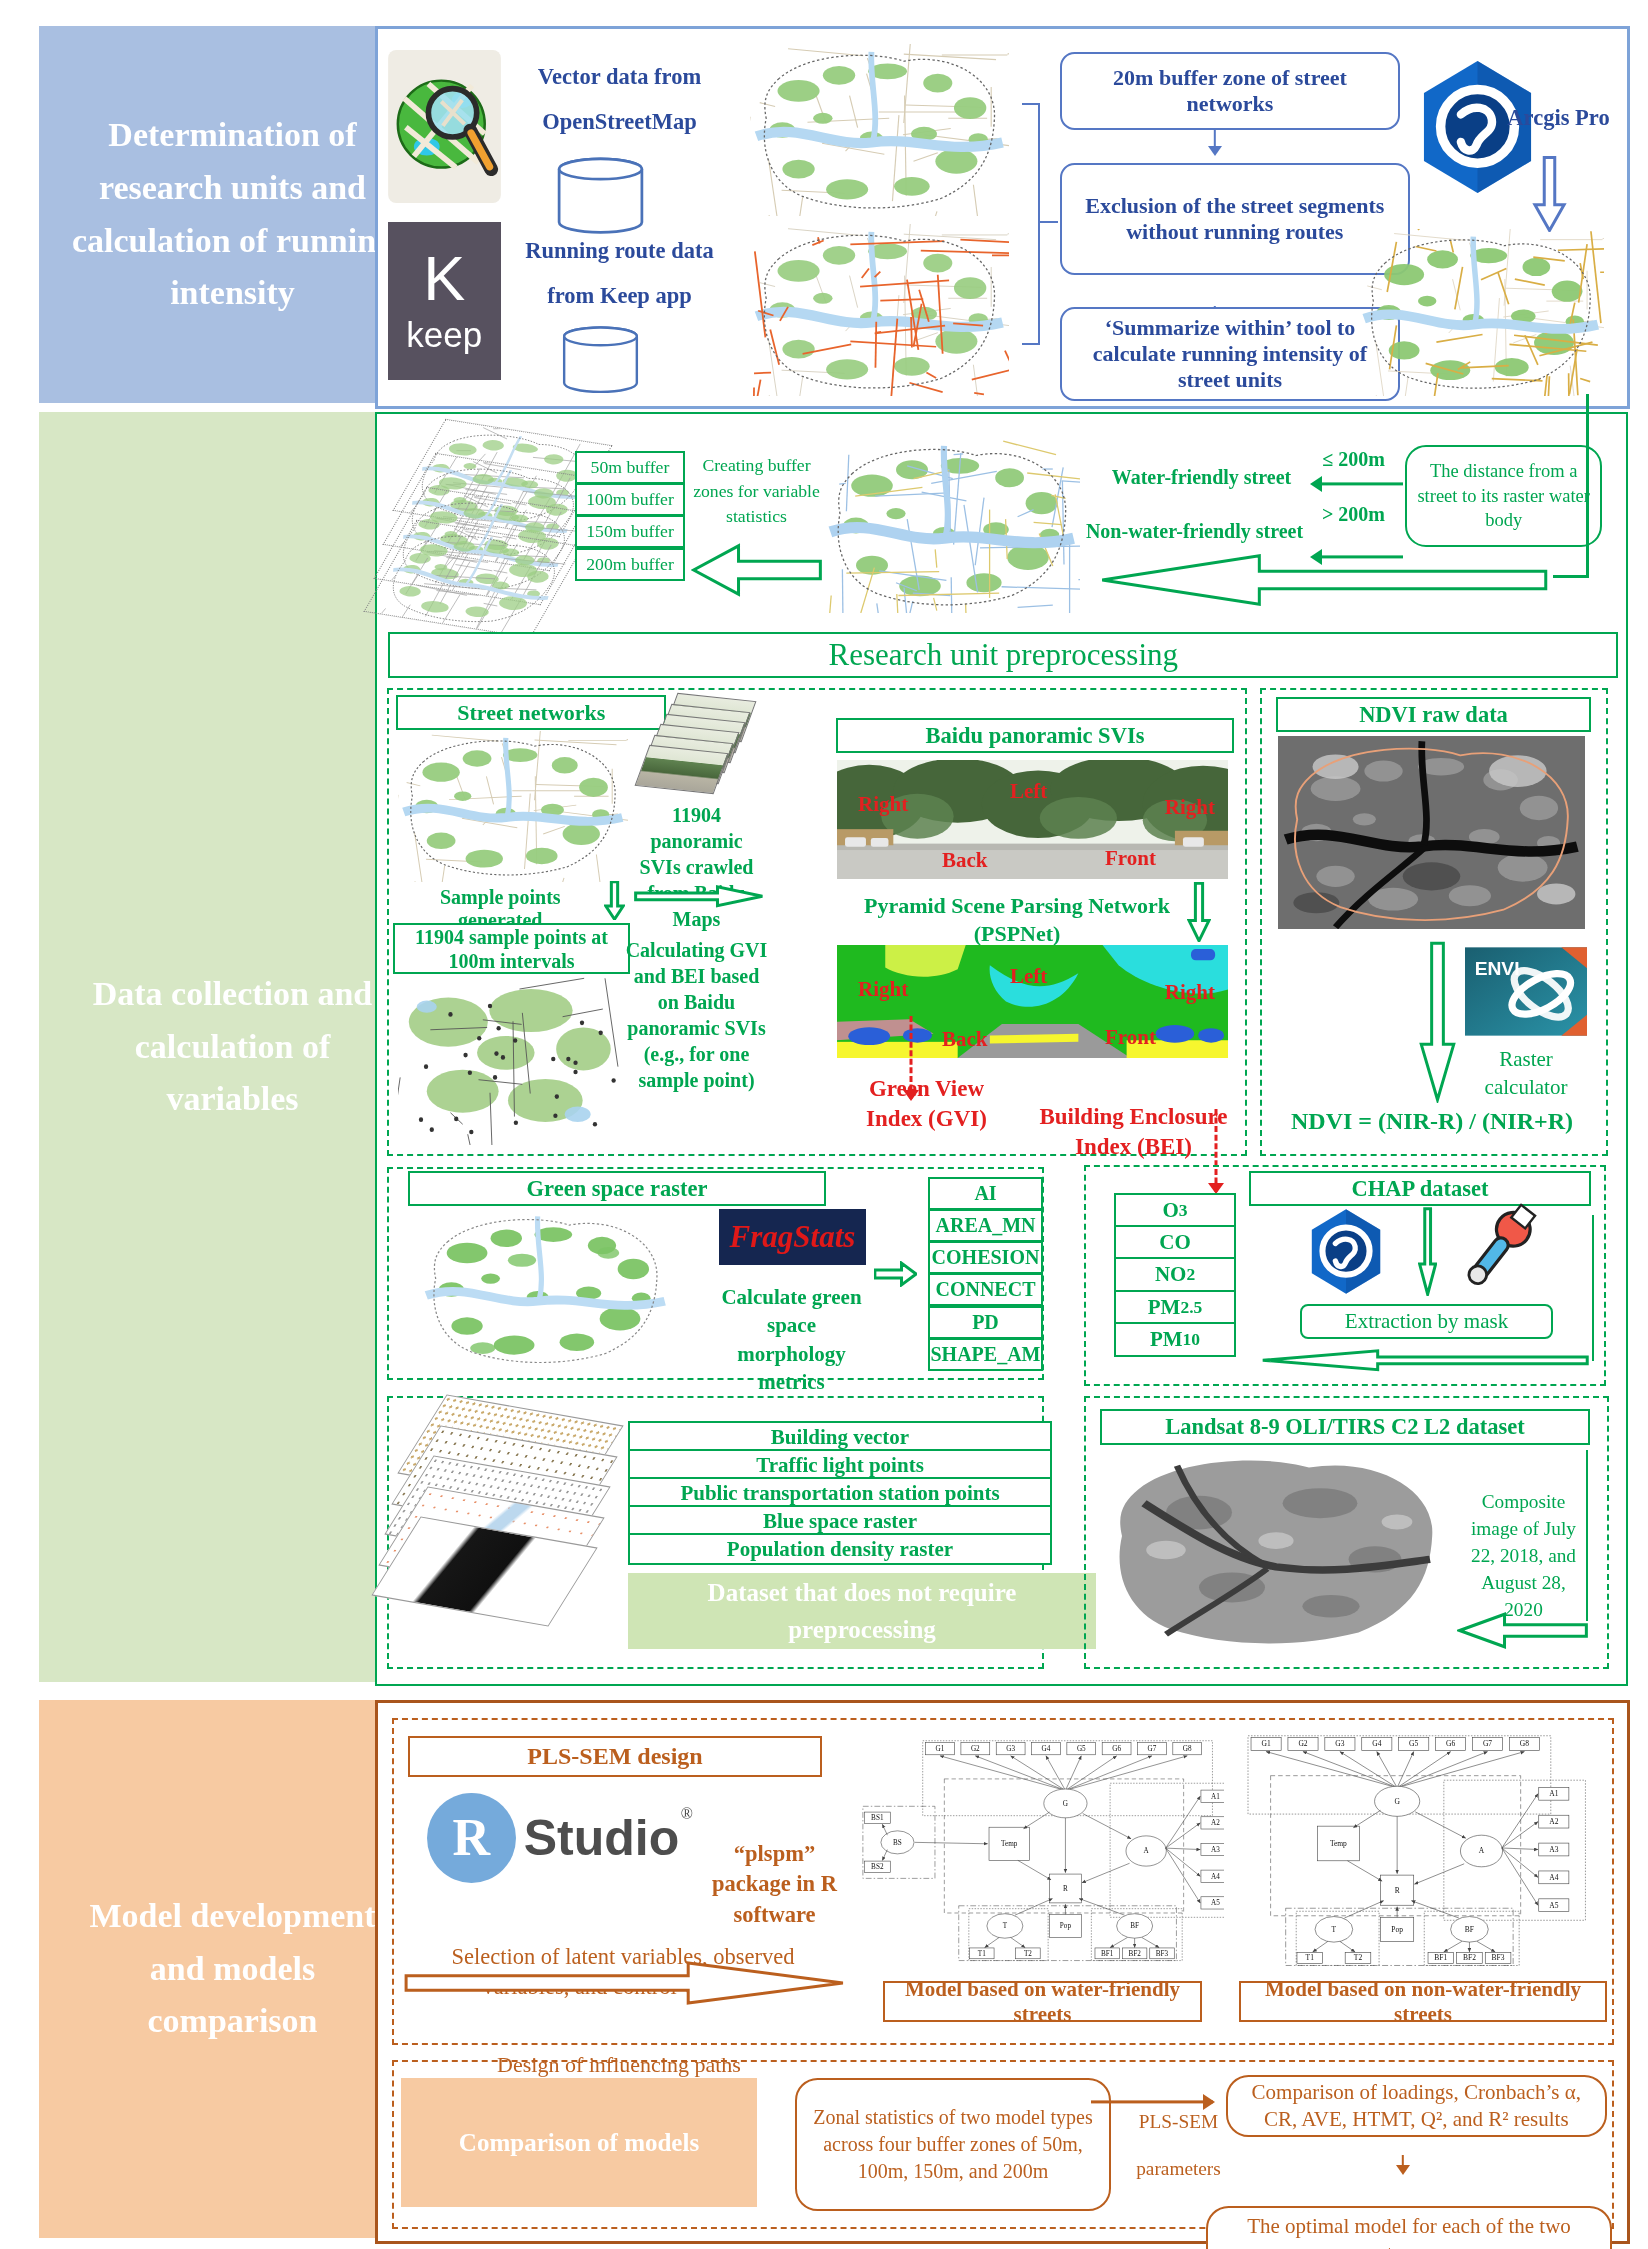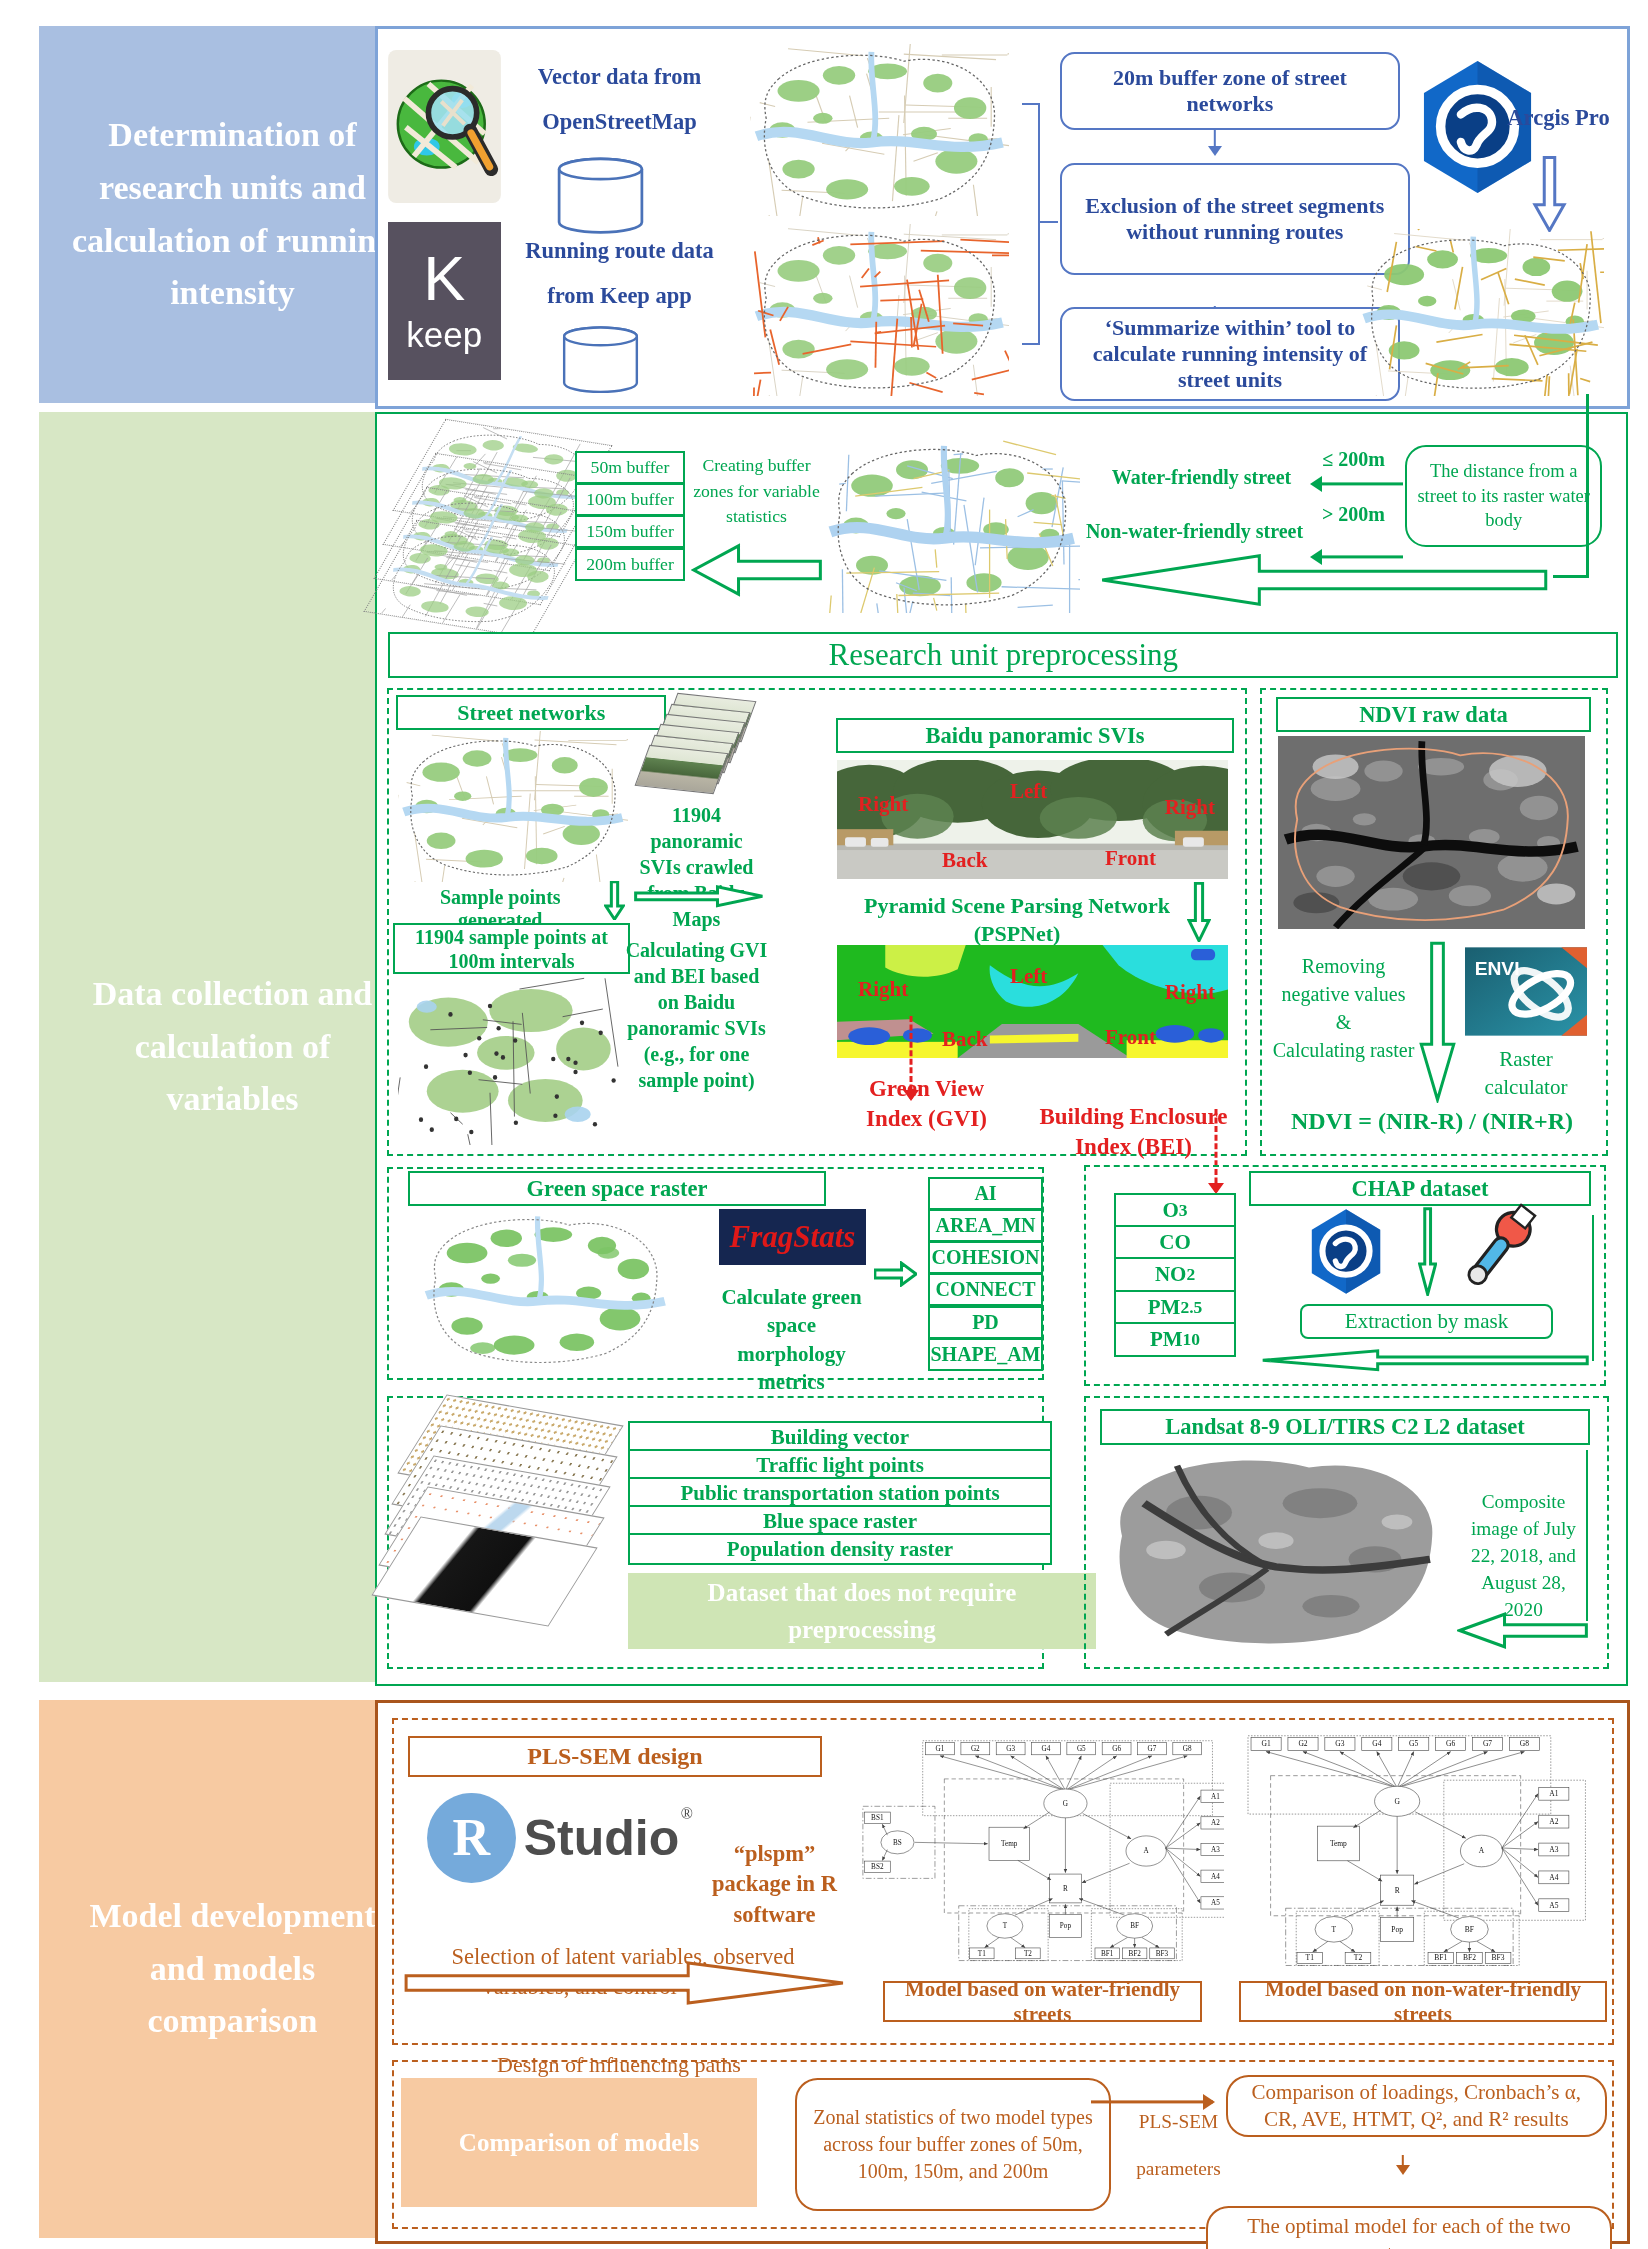--- a/index.html
+++ b/index.html
@@ -821,25 +821,20 @@
           <ellipse cx="250" cy="40" rx="30" ry="18" fill="#c9c9c9" opacity="0.8"></ellipse>
           <ellipse cx="60" cy="35" rx="24" ry="14" fill="#c9c9c9" opacity="0.8"></ellipse>
           <ellipse cx="290" cy="180" rx="20" ry="12" fill="#c9c9c9" opacity="0.8"></ellipse>
           <ellipse cx="160" cy="160" rx="30" ry="16" fill="#4c4c4c" opacity="0.9"></ellipse>
           <ellipse cx="40" cy="190" rx="24" ry="12" fill="#4c4c4c" opacity="0.9"></ellipse>
           <path d="M8,118 C60,100 100,132 150,126 C205,118 245,142 312,126" stroke="#0d0d0d" stroke-width="12" fill="none"></path>
           <path d="M150,6 C148,50 160,90 152,124" stroke="#0d0d0d" stroke-width="7" fill="none"></path>
           <path d="M60,218 C90,180 130,150 152,128" stroke="#0d0d0d" stroke-width="7" fill="none"></path>
           <path d="M35,45 C70,12 150,8 190,22 C250,10 305,45 302,95 C300,140 285,175 235,198 C175,216 110,212 65,195 C25,178 12,135 20,95 C15,70 22,58 35,45 Z" fill="none" stroke="#e8a078" stroke-width="2"></path>
         </svg></div>
-    <div class="abs ctr gtxt" style="left:895px;top:538px;width:143px;font-size:20px;line-height:1.4;flex-direction:column;">
-      <span>Removing negative values</span>
-      <span>&amp;</span>
-      <span>Calculating raster</span>
-    </div>
     <div class="abs" style="left:1041px;top:526px;width:39px;height:163px;"><svg viewBox="0 0 60 100" preserveAspectRatio="none" width="100%" height="100%">
           <polygon points="21,2 21,64 5,64 30,98 55,64 39,64 39,2" fill="#fff" stroke="#00a651" stroke-width="3" vector-effect="non-scaling-stroke"></polygon>
         </svg></div>
     <div class="abs" style="left:1088px;top:533px;width:122px;height:89px;"><svg viewBox="0 0 152 110" width="100%" height="100%">
           <defs>
             <linearGradient id="envg" x1="0" y1="0" x2="1" y2="1">
               <stop offset="0" stop-color="#1a5f70"></stop>
               <stop offset="1" stop-color="#2a93a8"></stop>
             </linearGradient>
           </defs>

